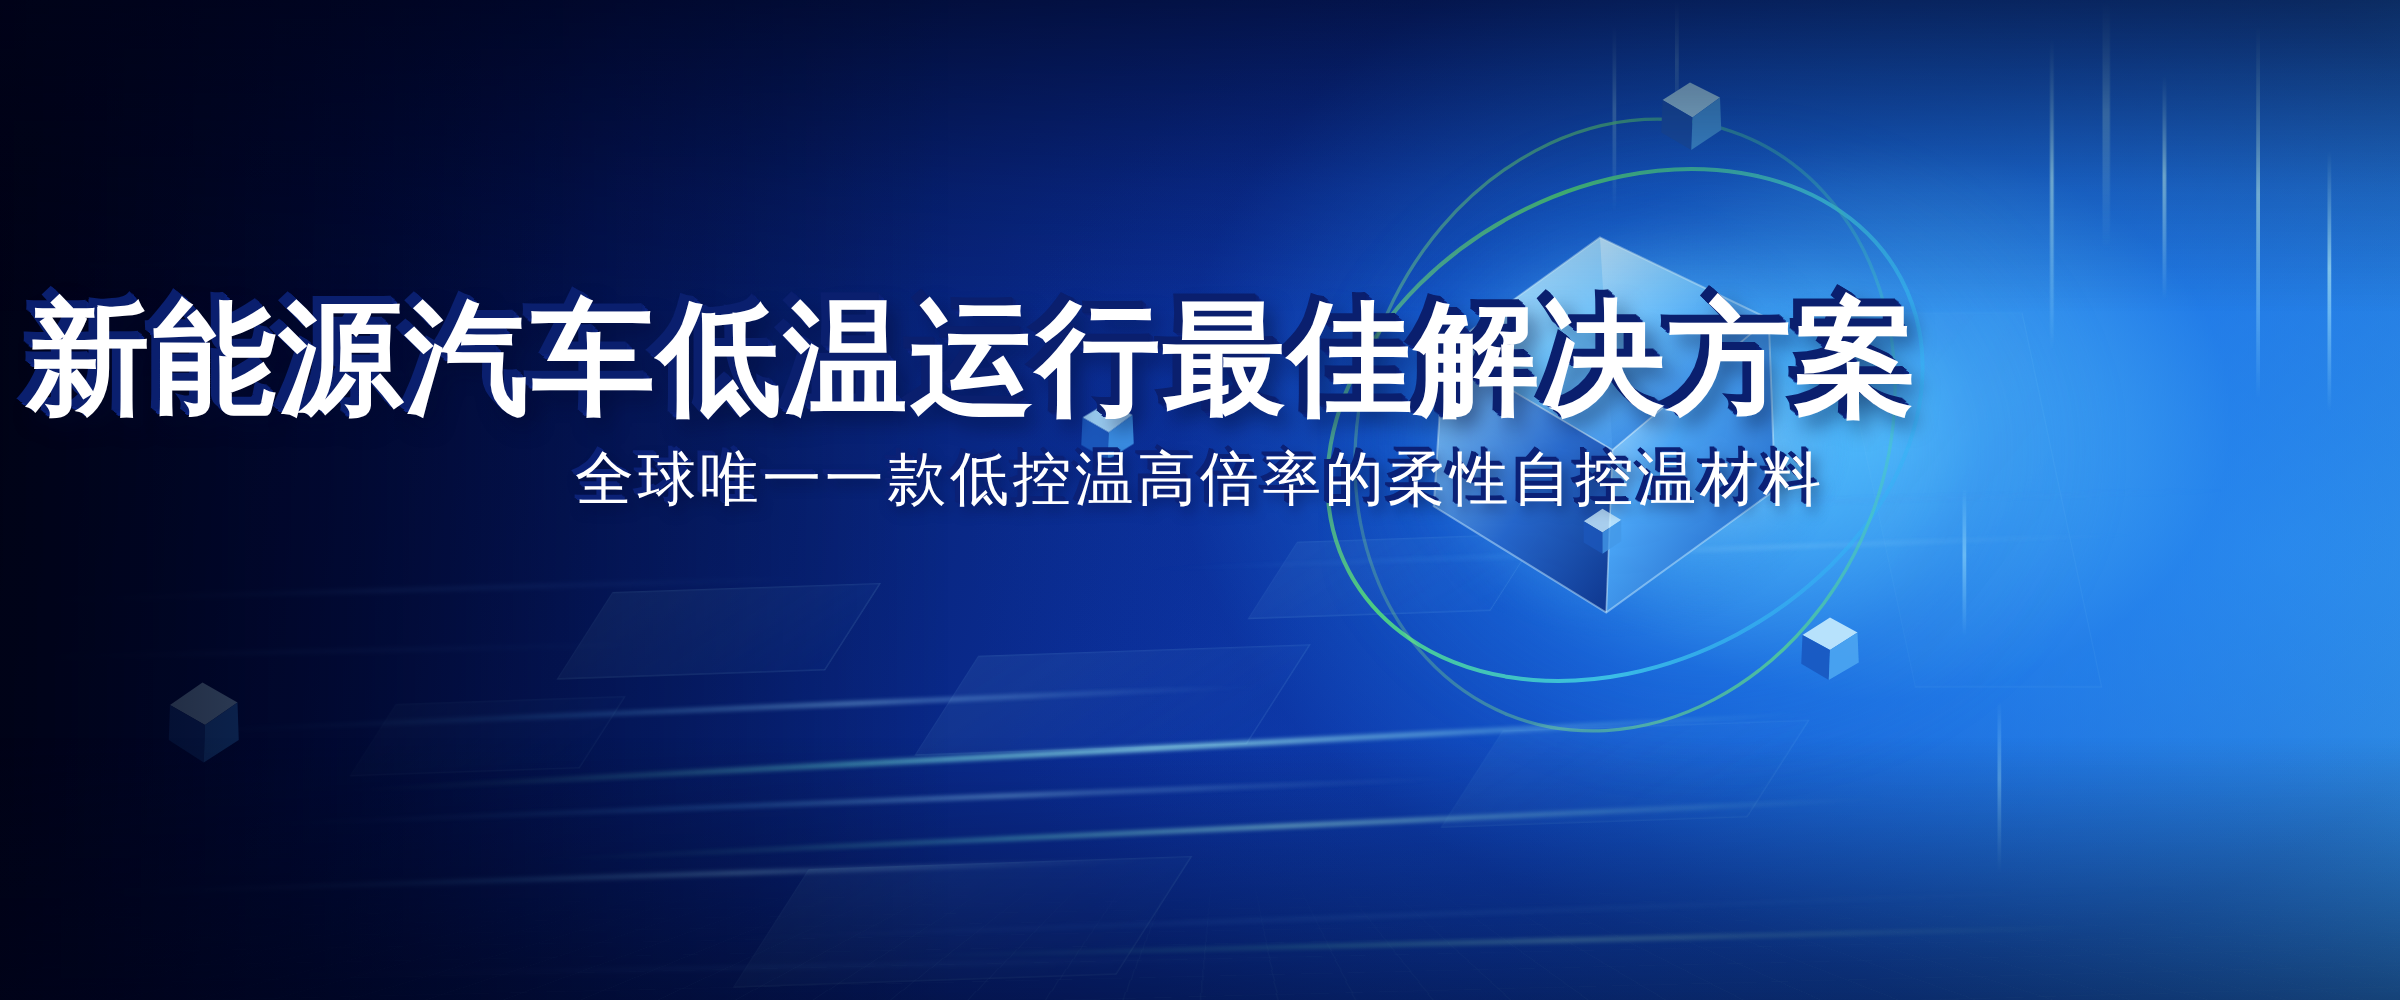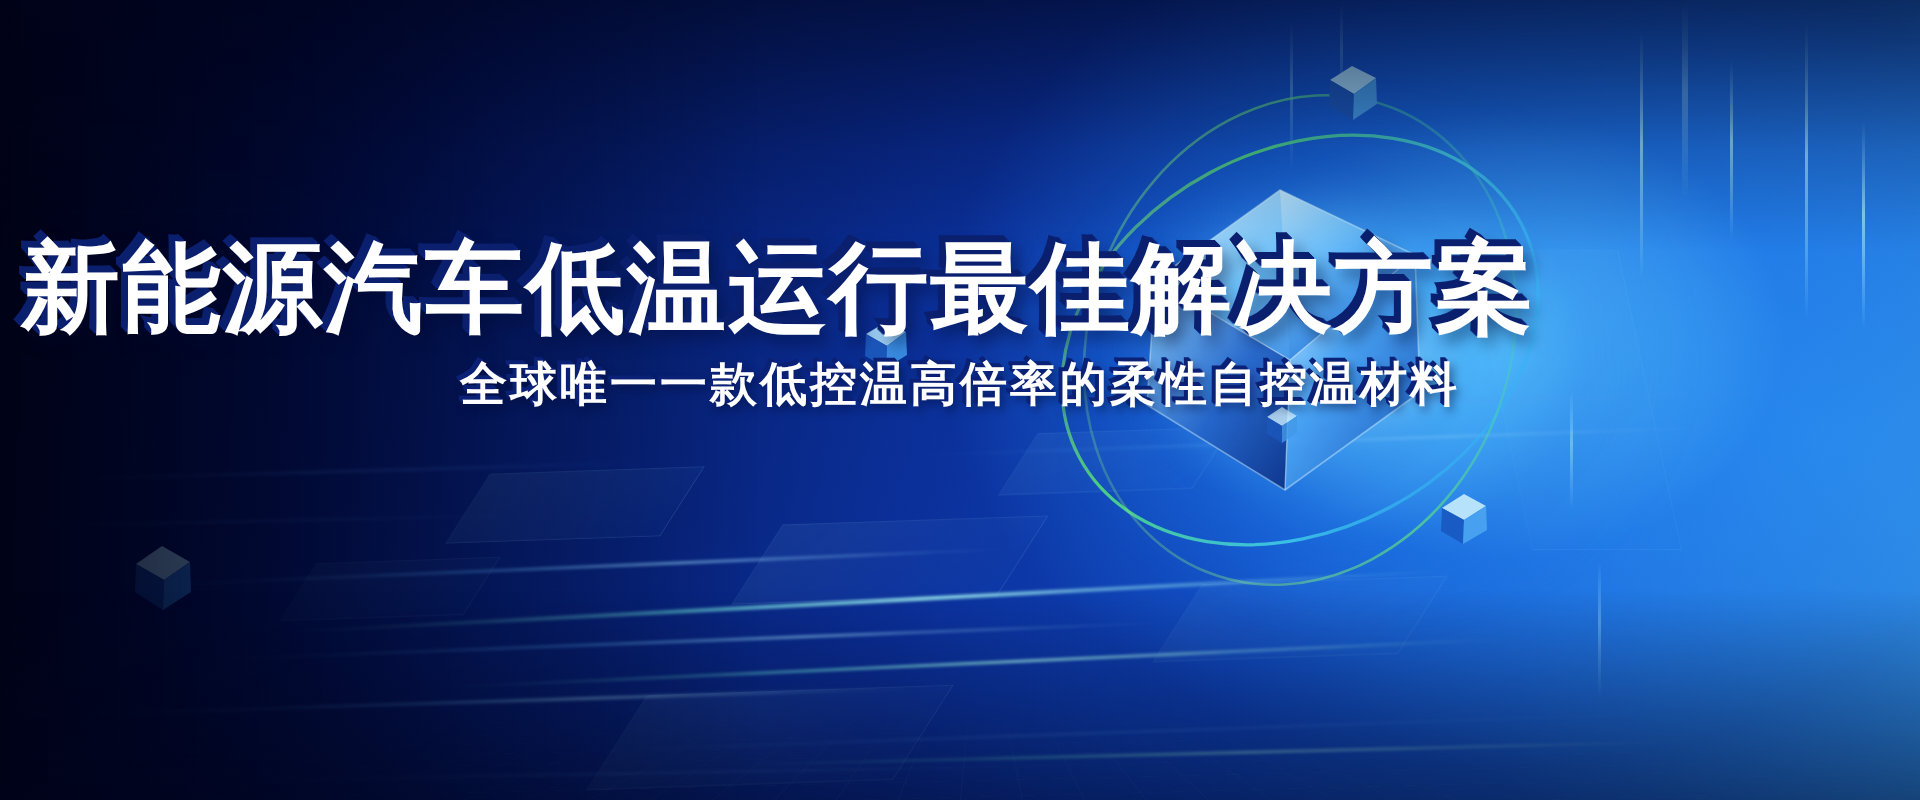--- a/index.html
+++ b/index.html
@@ -79,21 +79,21 @@
     font-size:99px; line-height:104px; font-weight:bold; color:#ffffff;
     letter-spacing:2px;
     text-shadow:
       -7px -7px 0 #0a1f6e, -6px -6px 0 #0a1f6e, -5px -5px 0 #0b2176,
       -4px -4px 0 #0b2176, -3px -3px 0 #0c2480, -2px -2px 0 #0c2480,
       6px 7px 16px rgba(2,10,48,0.55);
     pointer-events:auto;
   }
   .subtitle{
     position:absolute; left:0; top:356px; width:1920px; text-align:center;
-    font-size:47px; line-height:56px; font-weight:bold; color:#ffffff;
+    font-size:47px; line-height:56px; font-weight:normal; color:#ffffff;
     letter-spacing:3px;
     text-shadow:
       -4px -4px 0 #0b2176, -3px -3px 0 #0b2176, -2px -2px 0 #0c2480,
       3px 4px 10px rgba(2,10,48,0.6);
     pointer-events:auto;
   }
 </style>
 </head>
 <body>
 

